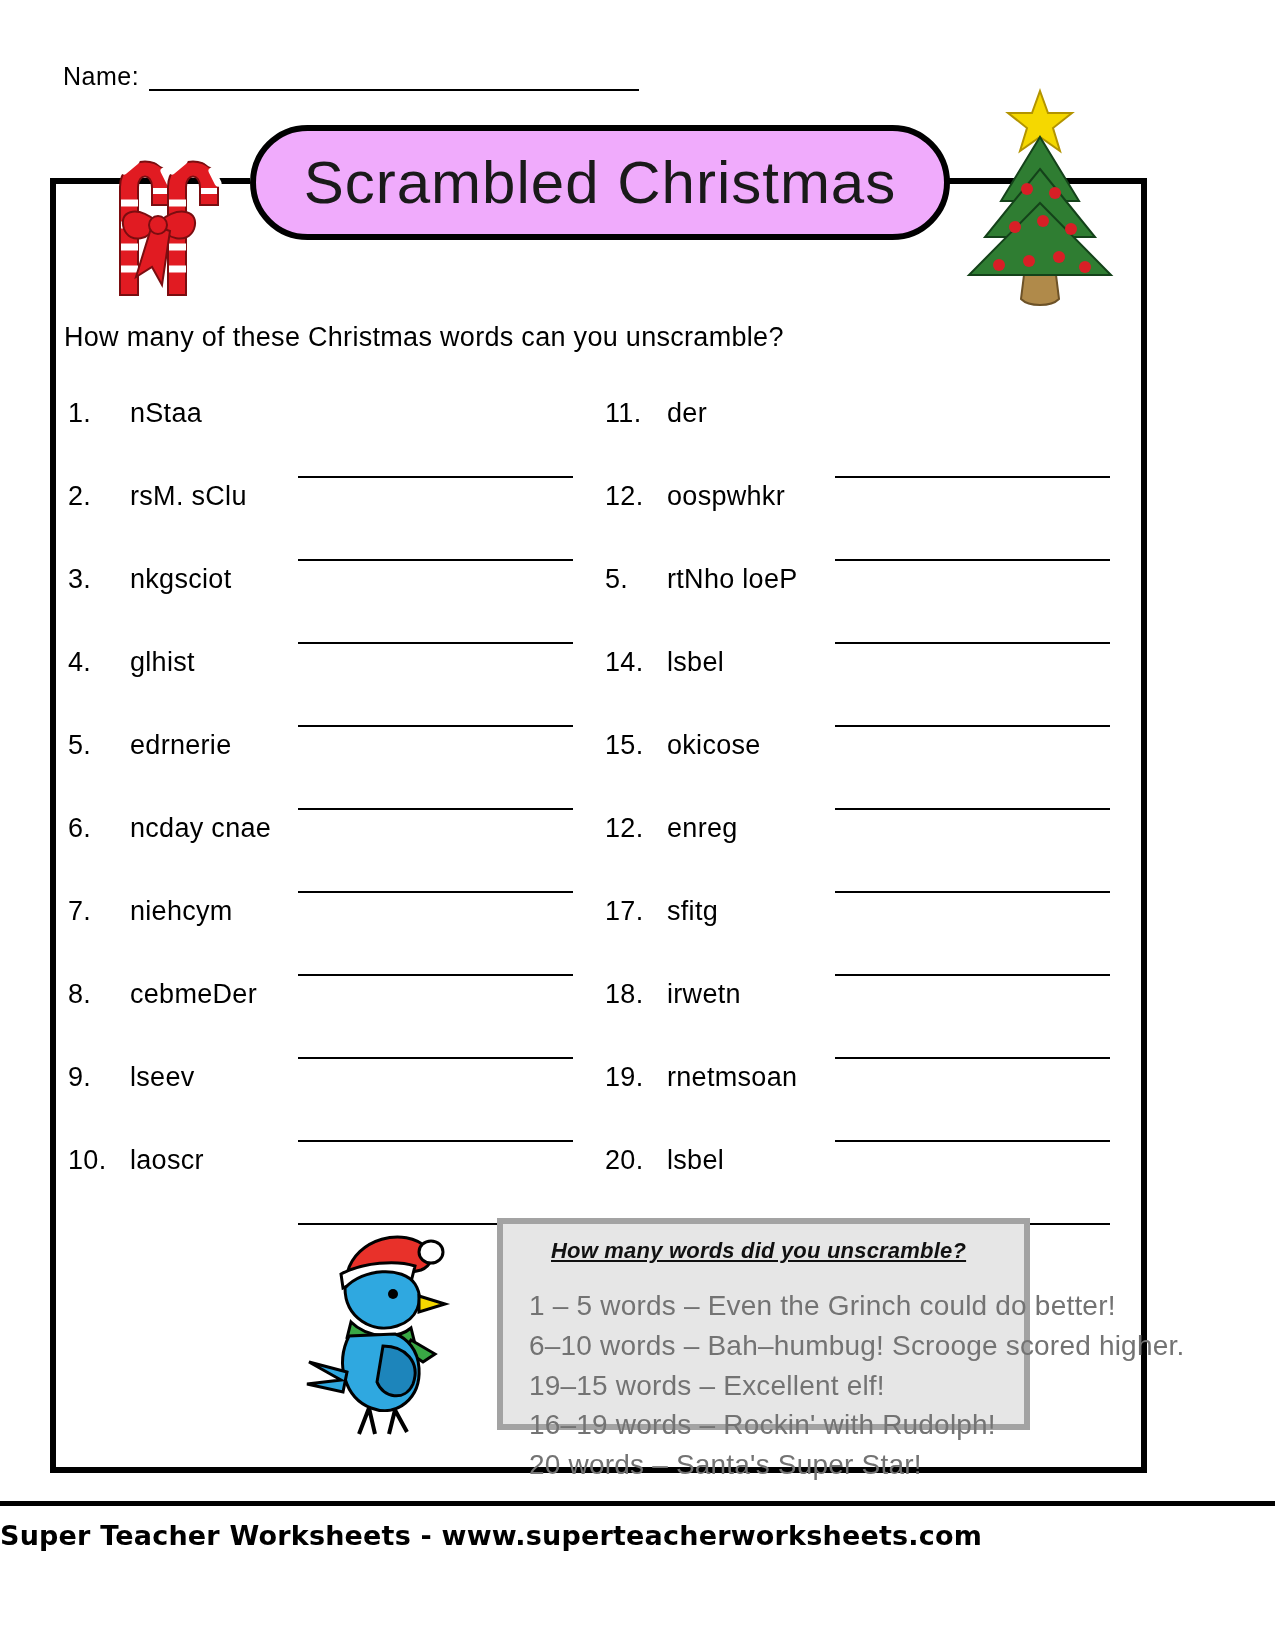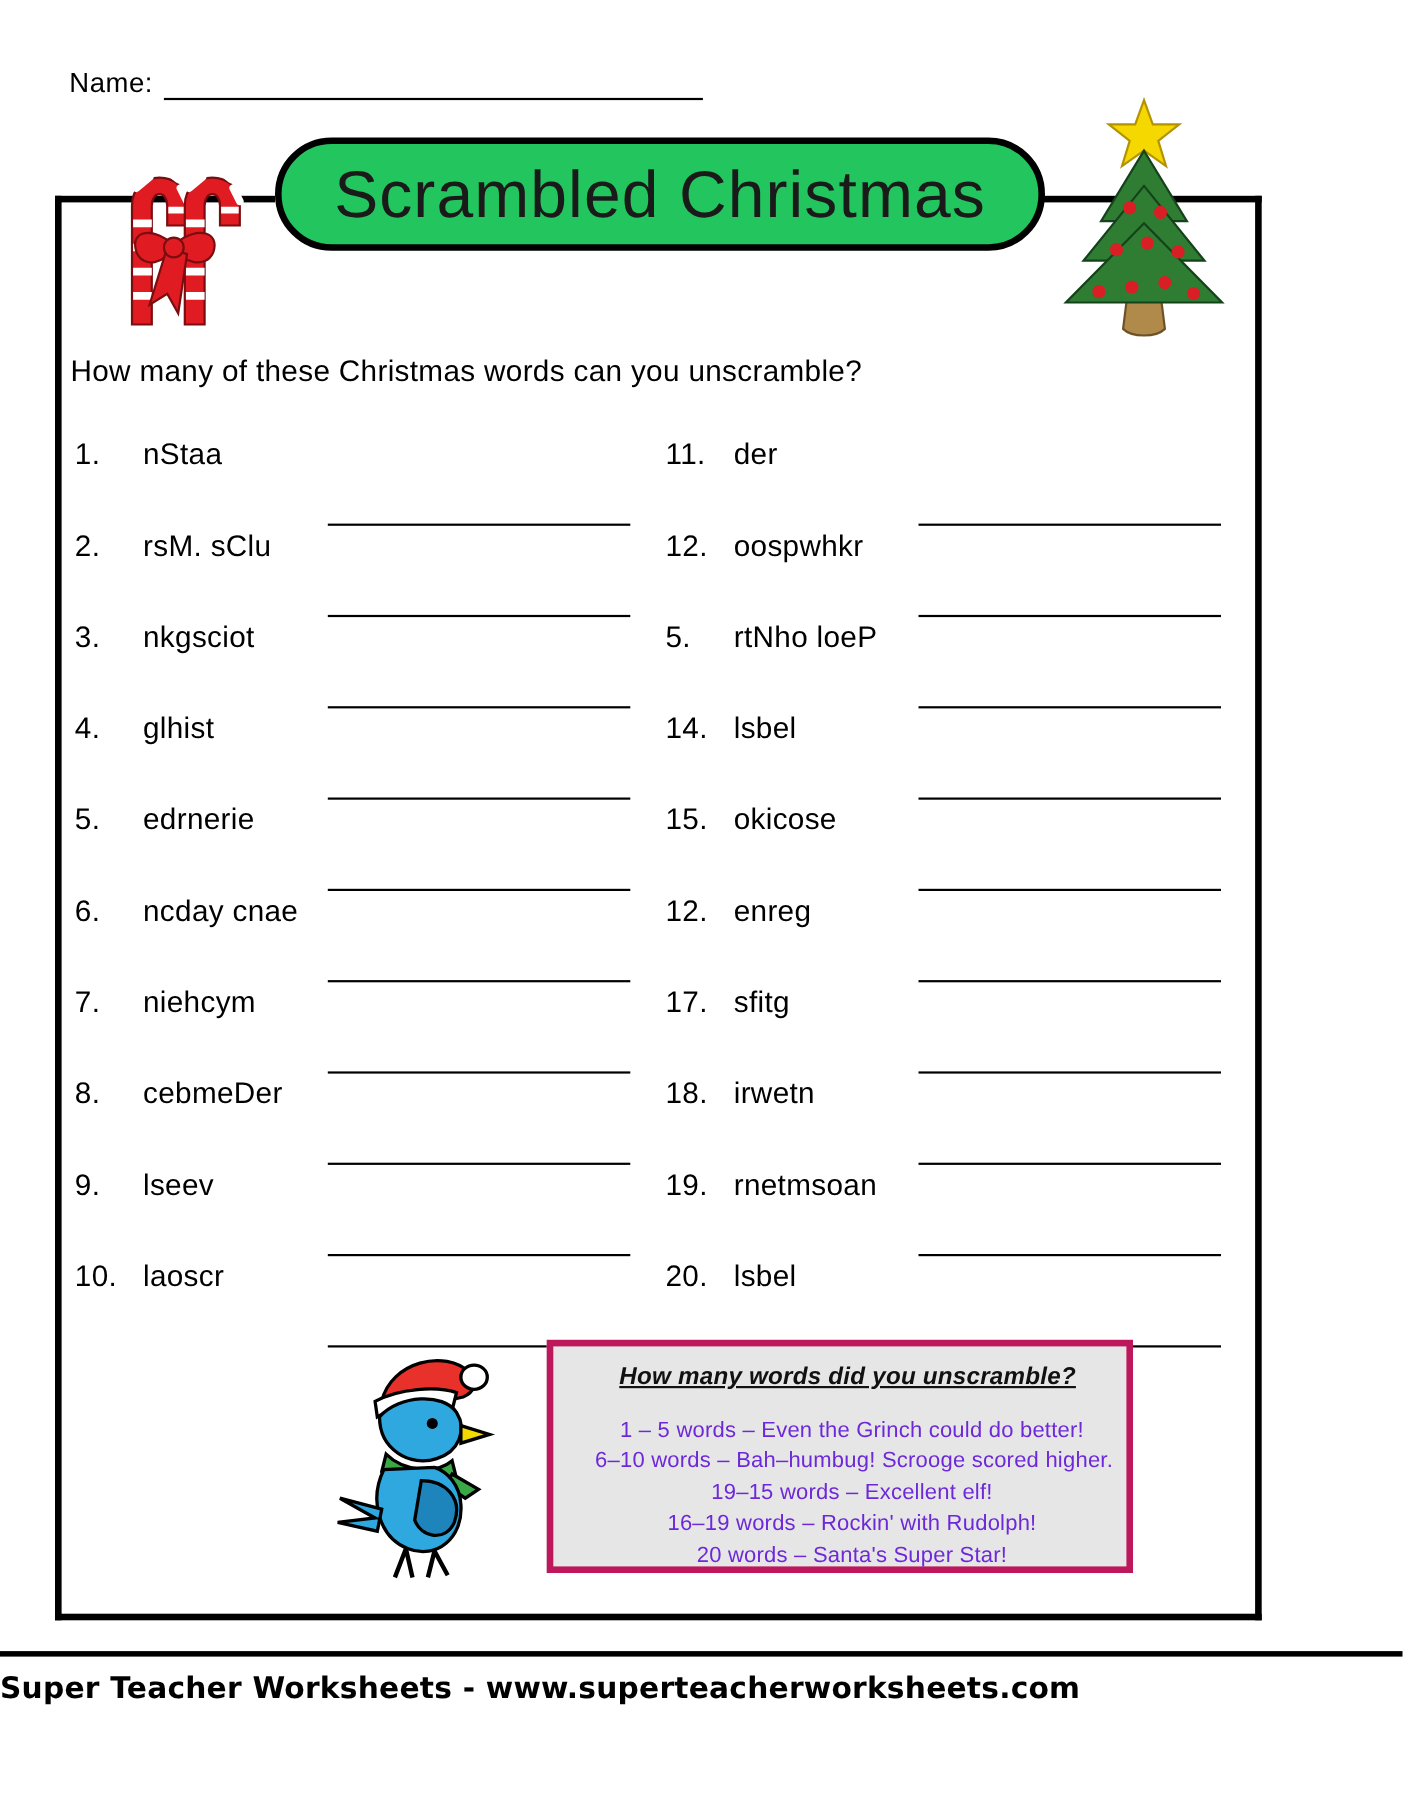--- a/index.html
+++ b/index.html
@@ -66,22 +66,22 @@
     width: 202px; height: 6px;
     background: #000;
   }
 
   
   .title-banner {
     position: absolute;
     left: 250px;
     top: 125px;
     width: 700px;
-    height: 103px;
-    background: #22c55e;
+    height: 115px;
+    background: #f0abfc;
     border: 6px solid #000;
     border-radius: 60px;
     box-sizing: border-box;
     display: flex;
     align-items: center;
     justify-content: center;
   }
   .title-text {
     font-size: 60px;
     letter-spacing: 1px;
@@ -162,41 +162,40 @@
   }
 
   
   .score-box {
     position: absolute;
     left: 497px;
     top: 1218px;
     width: 533px;
     height: 212px;
     background: #e6e6e6;
-    border: 6px solid #be185d;
+    border: 6px solid #a3a3a3;
     box-sizing: border-box;
-    padding: 14px 16px 10px 38px;
+    padding: 14px 16px 10px 26px;
   }
   .score-title {
     font-size: 22px;
     font-style: italic;
     font-weight: bold;
     text-decoration: underline;
     letter-spacing: 0.2px;
     margin-left: 22px;
     margin-bottom: 22px;
     color: #111;
   }
   .score-line {
-    font-size: 20px;
+    font-size: 28px;
     letter-spacing: 0.2px;
     line-height: 1.42;
-    color: #6d28d9;
+    color: #737373;
     white-space: nowrap;
-    text-align: center;
   }
 
   
   .footer-rule {
     position: absolute;
     left: 0; top: 1501px;
     width: 1275px; height: 5px;
     background: #000;
   }
   .footer-text {

